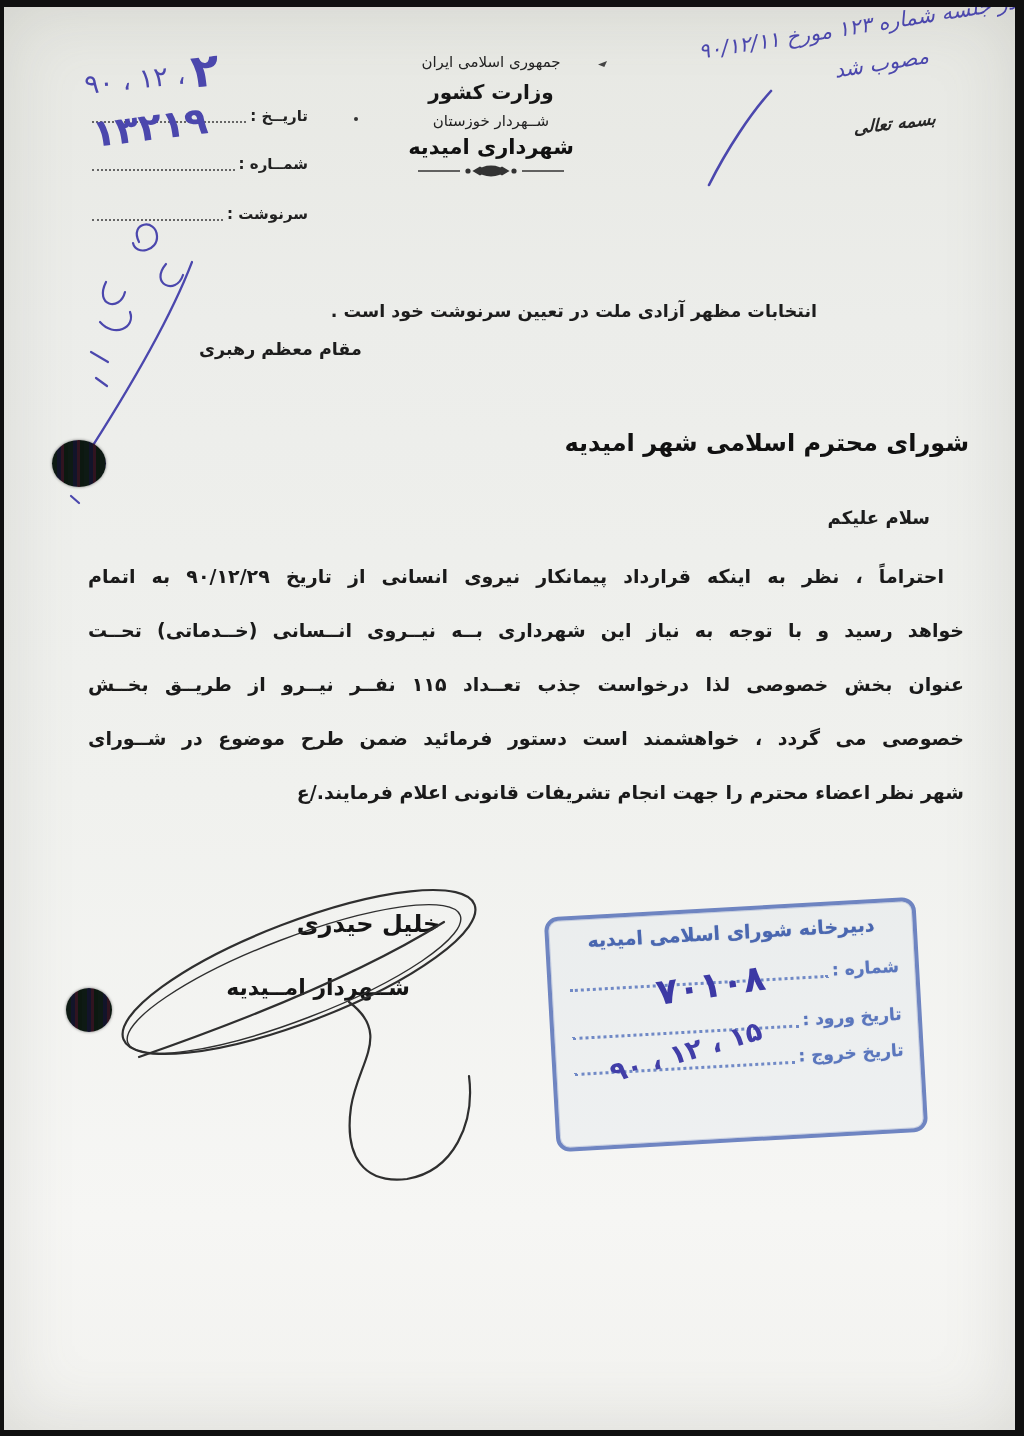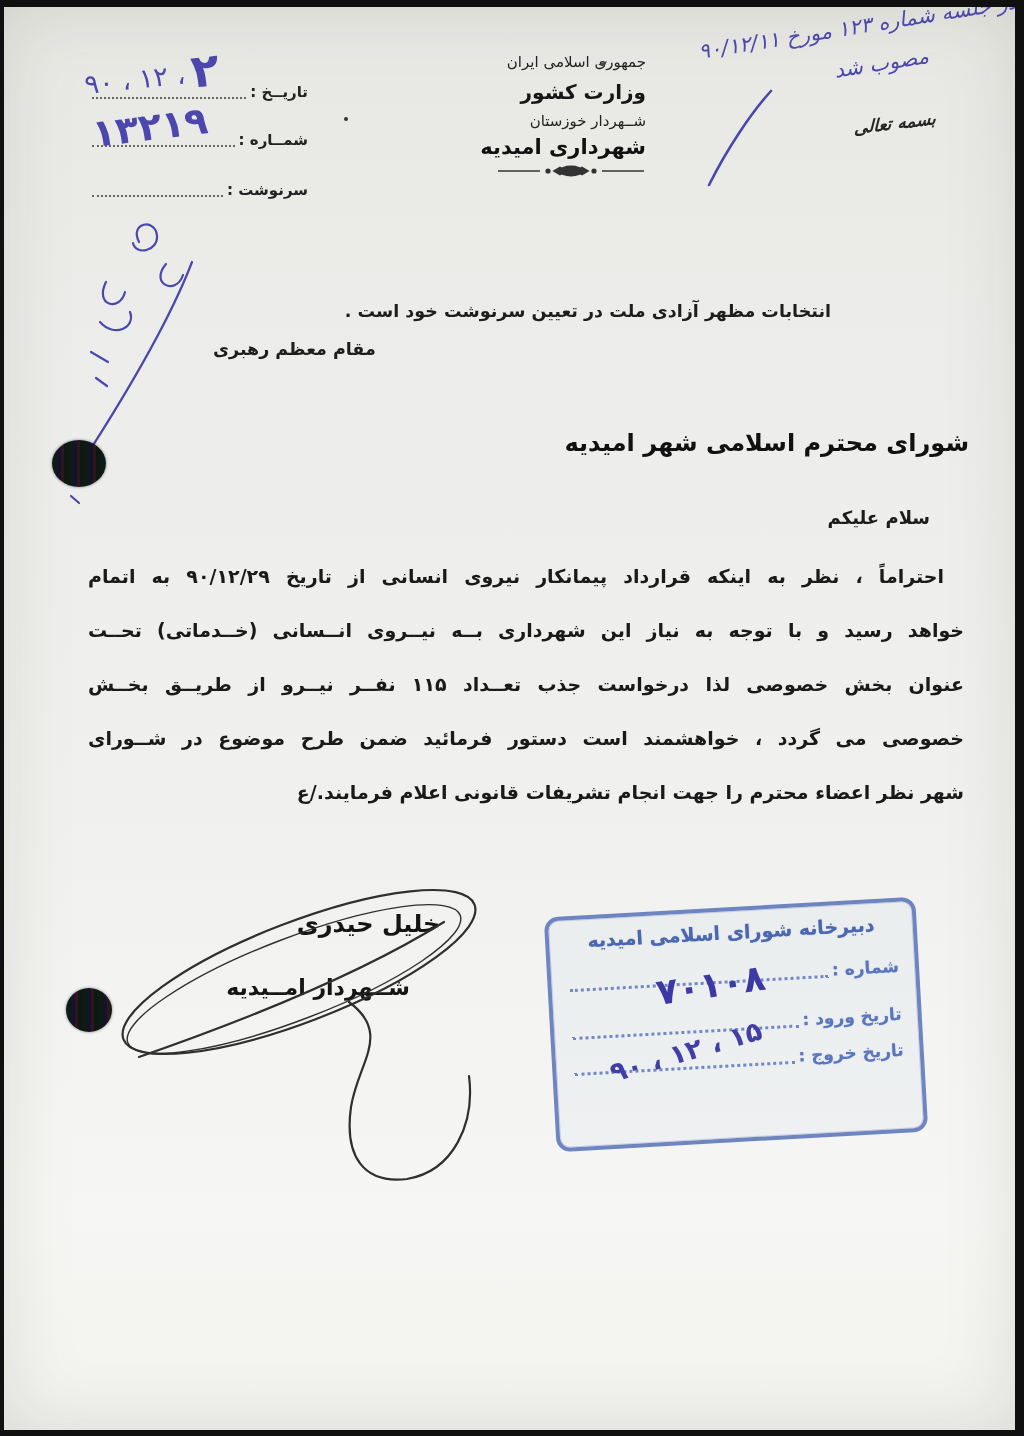--- a/index.html
+++ b/index.html
@@ -4,47 +4,47 @@
 <style>
   html,body{margin:0;padding:0;background:#141414;}
   .page{position:relative;width:1024px;height:1436px;background:#101010;overflow:hidden;
         font-family:"DejaVu Sans",sans-serif;}
   .paper{position:absolute;left:4px;top:7px;right:9px;bottom:6px;
          background:linear-gradient(180deg,#e7e8e3 0%,#ecedea 22%,#f0f1ee 55%,#f6f6f4 85%,#f2f2ef 100%);
          box-shadow:inset 0 0 70px rgba(110,110,100,0.18);overflow:hidden;}
   .abs{position:absolute;}
   .rtl{direction:rtl;}
   
-  .lh{left:312px;top:46px;width:330px;text-align:right;color:#222;}
+  .lh{left:322px;top:46px;width:330px;text-align:center;color:#222;}
   .lh-country{font-size:15px;}
   .lh-ministry{font-size:20px;font-weight:bold;margin-top:9px;color:#161616;}
   .lh-province{font-size:15px;margin-top:8px;}
   .lh-city{font-size:21px;font-weight:bold;margin-top:5px;color:#111;}
   .lh-dot{position:absolute;left:28px;top:64px;width:4px;height:4px;border-radius:50%;background:#333;}
   .speck{left:594px;top:54px;width:9px;height:6px;background:#444;
          clip-path:polygon(0 60%,100% 0,70% 100%);}
   
-  .meta-row{display:flex;direction:rtl;align-items:flex-end;color:#222;font-size:15px;font-weight:bold;}
+  .meta-row{display:flex;direction:rtl;align-items:flex-end;color:#222;font-size:15px;font-weight:bold;margin-top:24px;}
   .meta-label{white-space:nowrap;}
   .leader{flex:1;border-bottom:2px dotted #666;height:13px;margin:0 4px 2px 2px;}
   .hand{color:#4b47ad;}
   .hand-date{left:80px;top:52px;font-size:27px;transform:rotate(-6deg);display:flex;align-items:flex-end;
              direction:ltr;unicode-bidi:bidi-override;}
   .hand-date .day{font-size:46px;font-weight:bold;line-height:34px;margin-left:6px;}
   .hand-num{left:88px;top:98px;font-size:38px;font-weight:bold;transform:rotate(-7deg);
             direction:ltr;unicode-bidi:bidi-override;letter-spacing:4px;}
   
   .topnote{left:612px;top:14px;width:406px;transform:rotate(-9deg);color:#4b47ad;
            font-size:21px;text-align:right;font-style:italic;}
   .topnote .l2{margin-top:16px;margin-left:120px;text-align:center;letter-spacing:6px;}
   .besmele{left:836px;top:106px;width:110px;color:#262626;font-family:"DejaVu Serif",serif;
            font-style:italic;font-weight:bold;font-size:17px;transform:rotate(-7deg) skewX(-8deg);
            text-align:center;}
   
-  .quote{left:209px;top:294px;width:618px;color:#1d1d1d;font-weight:bold;font-size:17.5px;}
+  .quote{left:195px;top:294px;width:618px;color:#1d1d1d;font-weight:bold;font-size:17.5px;}
   .quote .q1{text-align:right;}
   .quote .q2{text-align:left;margin-top:18px;}
   
   .recipient{left:541px;top:422px;width:424px;text-align:right;font-size:24px;font-weight:bold;color:#111;}
   .salutation{left:776px;top:500px;width:150px;text-align:right;font-size:18px;font-weight:bold;color:#1c1c1c;}
   .body{left:84px;top:542px;width:876px;font-size:19px;font-weight:bold;color:#1a1a1a;line-height:54px;}
   .body .bl{text-align:justify;text-align-last:justify;}
   .body .bl.first{padding-right:20px;}
   .body .bl.last{text-align-last:right;}
   

